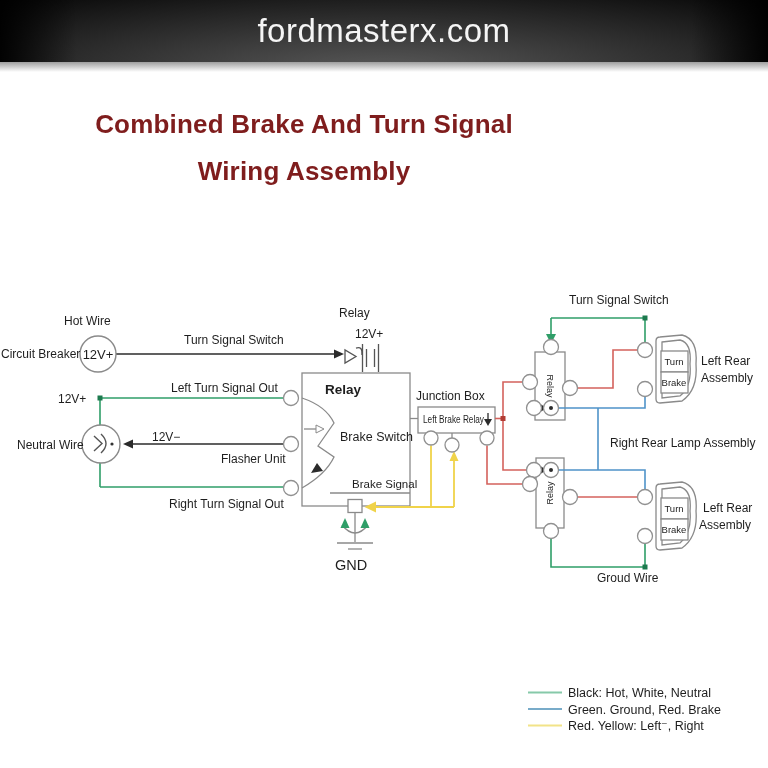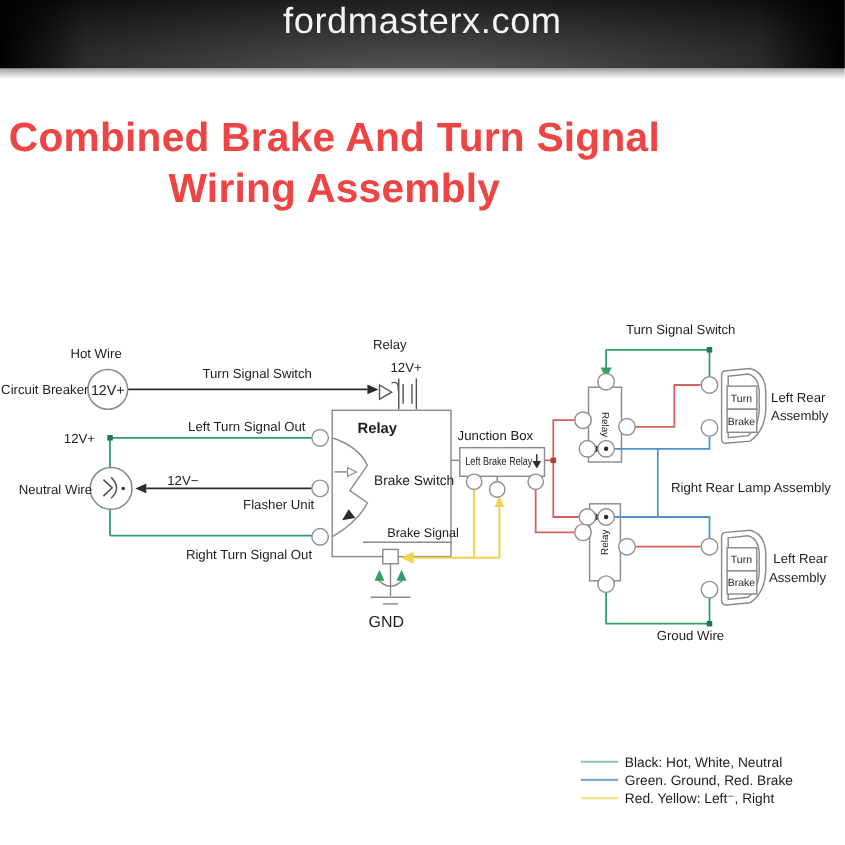--- a/index.html
+++ b/index.html
@@ -5,32 +5,32 @@
   html,body{margin:0;padding:0;}
   body{
     width:768px;height:768px;background:#ffffff;overflow:hidden;position:relative;
     font-family:"Liberation Sans","DejaVu Sans",sans-serif;
   }
   .topbar{
     position:absolute;top:0;left:0;width:768px;height:62px;
     background:
       linear-gradient(90deg, rgba(0,0,0,.95) 0%, rgba(0,0,0,0) 10%, rgba(0,0,0,0) 90%, rgba(0,0,0,.95) 100%),
       radial-gradient(ellipse 75% 160% at 50% 115%, #5a5a5a 0%, #2c2c2c 55%, #060606 100%);
-    display:flex;justify-content:center;
+    display:flex;align-items:center;justify-content:center;
   }
   .topbar .site{
     color:#f5f5f5;font-size:33px;letter-spacing:.5px;font-weight:400;
   }
   .topbar-shadow{
     position:absolute;top:62px;left:0;width:768px;height:10px;
     background:linear-gradient(180deg, rgba(40,40,40,.45) 0%, rgba(255,255,255,0) 100%);
   }
   .title{
     position:absolute;top:101px;left:0;width:608px;text-align:center;
-    font-size:37px;font-weight:bold;color:#ef4444;line-height:47px;letter-spacing:.2px;
+    font-size:26px;font-weight:bold;color:#7f1d1d;line-height:47px;letter-spacing:.2px;
   }
   svg{position:absolute;top:0;left:0;}
   text{fill:#1e1e1e;}
   .lbl{font-size:12px;}
   .lbl-sm{font-size:10.5px;}
   .lbl-b{font-size:13.5px;font-weight:bold;}
 </style>
 </head>
 <body>
 

